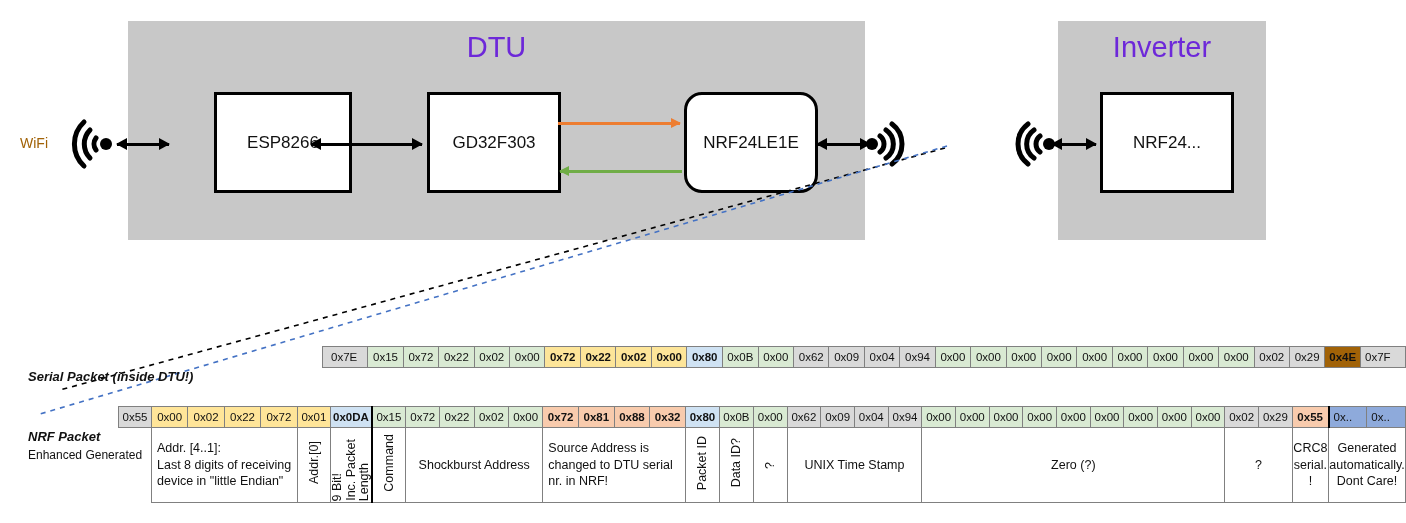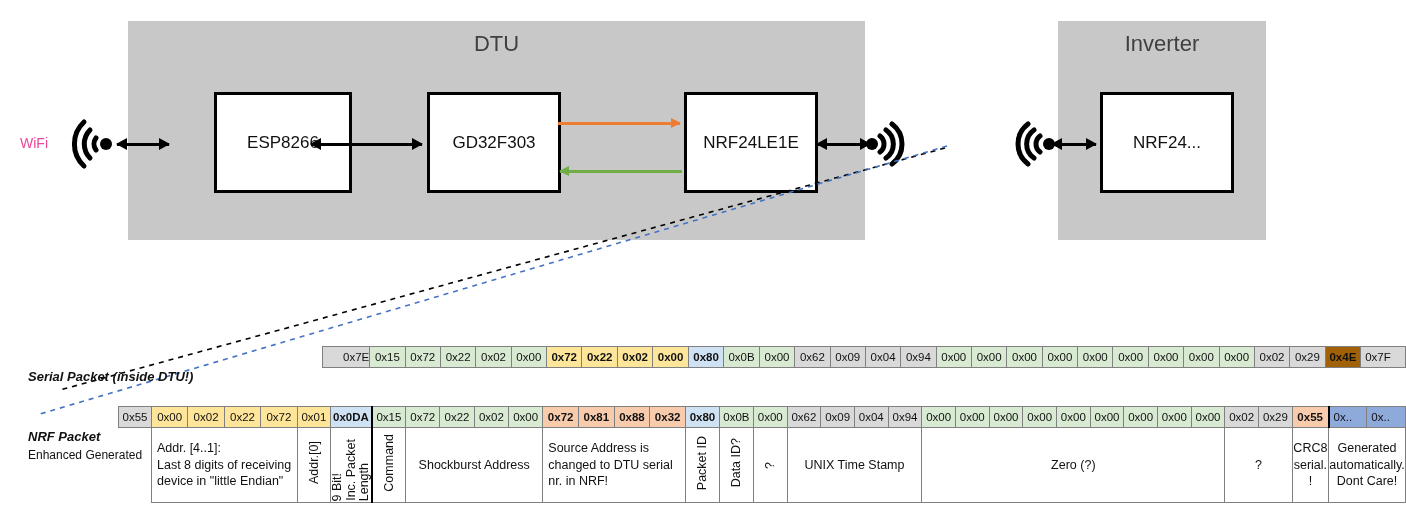--- a/index.html
+++ b/index.html
@@ -3,37 +3,37 @@
 <meta charset="utf-8">
 <style>
   html,body{margin:0;padding:0;background:#fff;}
   body{width:1406px;height:523px;position:relative;overflow:hidden;
        font-family:"Liberation Sans",sans-serif;color:#1a1a1a;}
 
   
   #block-diagram{position:absolute;left:0;top:0;width:1406px;height:270px;}
   .enclosure{position:absolute;background:#c8c8c8;}
   .enclosure-title{position:absolute;left:0;right:0;top:10px;text-align:center;
-      font-size:22px;color:#404040;}
+      font-size:29px;color:#6d28d9;}
   .chip{position:absolute;background:#fff;border:3px solid #000;
       display:flex;align-items:center;justify-content:center;
       font-size:17px;color:#111;text-align:center;}
 
   .arrow-h{position:absolute;height:3px;background:#000;}
   .ah-r::after,.ah-l::before,.ah-b::before,.ah-b::after{content:"";position:absolute;width:0;height:0;top:-5px;}
   .ah-b::before{left:-1px;border-right:11px solid #000;border-top:6.5px solid transparent;border-bottom:6.5px solid transparent;}
   .ah-b::after{right:-1px;border-left:11px solid #000;border-top:6.5px solid transparent;border-bottom:6.5px solid transparent;}
 
   .arrow-color{position:absolute;height:3px;}
   .ac-r::after{content:"";position:absolute;right:-1px;top:-4px;width:0;height:0;
       border-left:10px solid currentColor;border-top:5.5px solid transparent;border-bottom:5.5px solid transparent;}
   .ac-l::before{content:"";position:absolute;left:-1px;top:-4px;width:0;height:0;
       border-right:10px solid currentColor;border-top:5.5px solid transparent;border-bottom:5.5px solid transparent;}
 
-  .wifi-label{position:absolute;font-size:14px;color:#ec4899;}
+  .wifi-label{position:absolute;font-size:14px;color:#a16207;}
   .antenna{position:absolute;}
 
   
   #leaders{position:absolute;left:0;top:0;width:1406px;height:523px;pointer-events:none;}
 
   
   #packets{position:absolute;left:0;top:0;width:1406px;height:523px;}
   .ptable{position:absolute;border-collapse:collapse;table-layout:fixed;}
   .ptable td{border:1px solid #808080;font-size:11.5px;height:20px;
       text-align:center;vertical-align:middle;padding:0;color:#111;
@@ -76,21 +76,21 @@
   <div class="enclosure" style="left:1058px;top:21px;width:208px;height:219px;">
     <div class="enclosure-title">Inverter</div>
   </div>
 
   <div class="chip" style="left:174px;top:92px;width:132px;height:95px;margin-left:40px;">
     <span>ESP8266</span>
   </div>
   <div class="chip" style="left:427px;top:92px;width:128px;height:95px;">
     <span>GD32F303</span>
   </div>
-  <div class="chip" style="left:684px;top:92px;width:128px;height:95px;">
+  <div class="chip" style="left:684px;top:92px;width:128px;height:95px;border-radius:18px;">
     <span>NRF24LE1E</span>
   </div>
 
   <div class="chip" style="left:1100px;top:92px;width:128px;height:95px;">
     <span>NRF24...</span>
   </div>
 
   <div class="wifi-label" style="left:20px;top:135px;">WiFi</div>
   <svg class="antenna" style="left:62px;top:114px;" width="56" height="60" viewBox="0 0 56 60">
     <path d="M22 8 A30 30 0 0 0 22 52" stroke="#000" stroke-width="5" fill="none" stroke-linecap="round"></path>
@@ -165,21 +165,21 @@
         <col style="width: 37px;">
         <col style="width: 37px;">
         <col style="width: 37px;">
         <col style="width: 37px;">
         <col style="width: 37px;">
         <col style="width: 25px;">
         <col style="width: 22px;">
       </colgroup>
     <tbody>
     <tr id="serial-byte-row">
-      <td class="c-gray" colspan="2" style="text-align:left;padding-left:20px;">0x7E</td>
+      <td class="c-gray" colspan="2" style="text-align:left;padding-left:8px;">0x7E</td>
 
       <td class="c-green">0x15</td>
           <td class="c-green">0x72</td>
           <td class="c-green">0x22</td>
           <td class="c-green">0x02</td>
           <td class="c-green">0x00</td>
           <td class="c-yellow bold">0x72</td>
           <td class="c-yellow bold">0x22</td>
           <td class="c-yellow bold">0x02</td>
           <td class="c-yellow bold">0x00</td>

